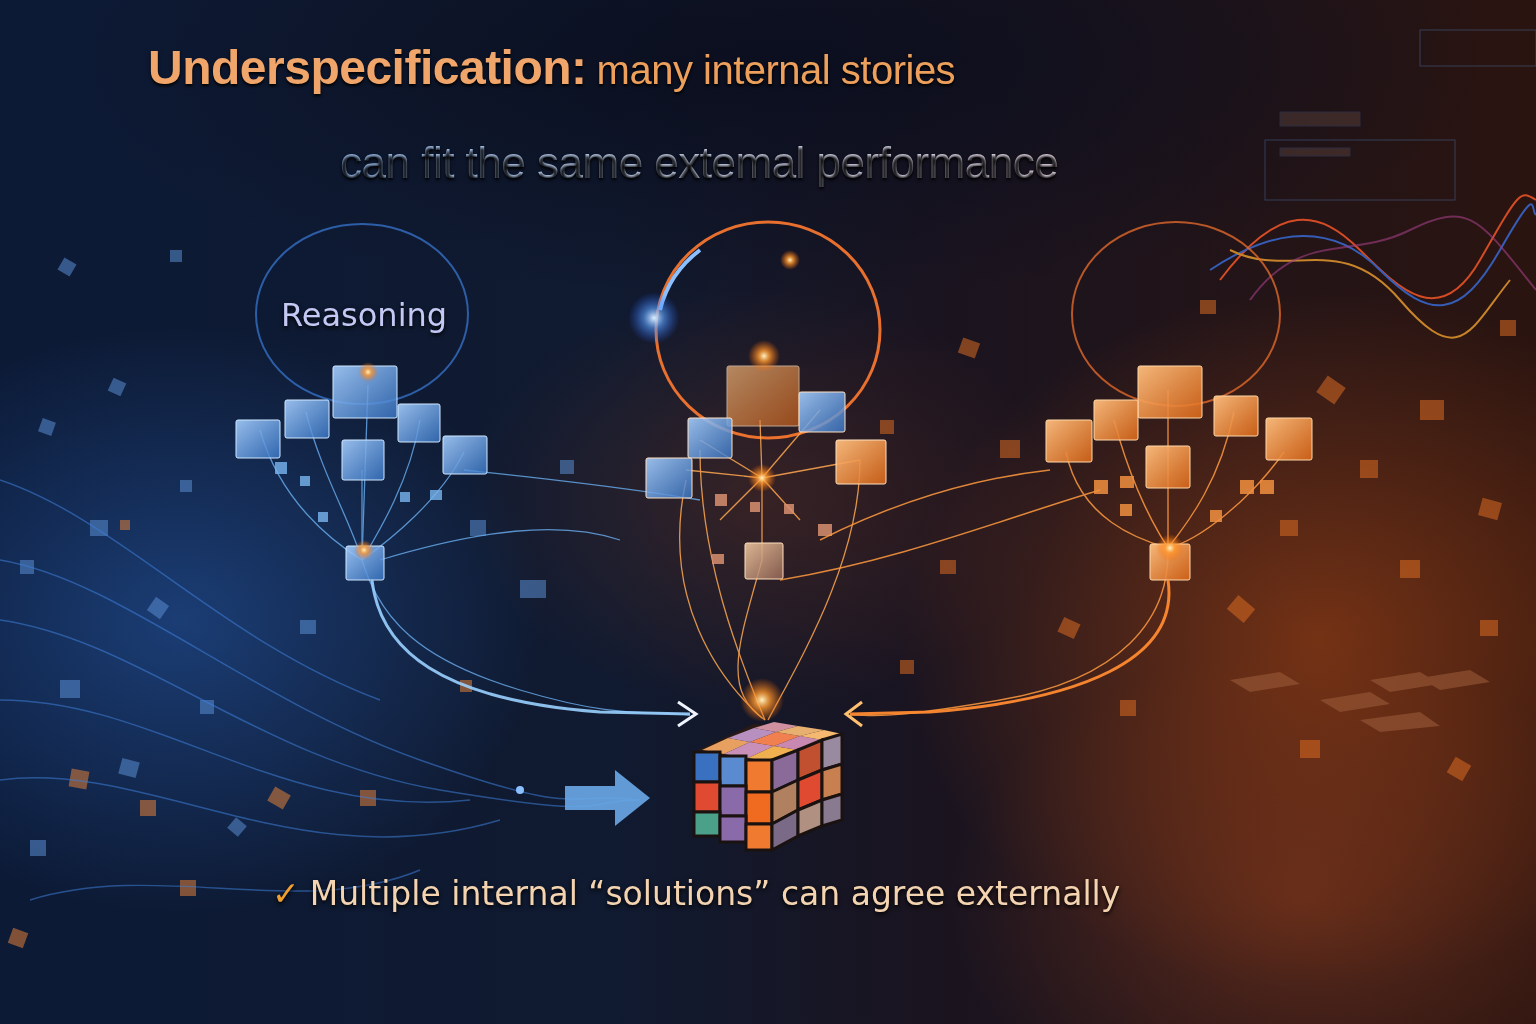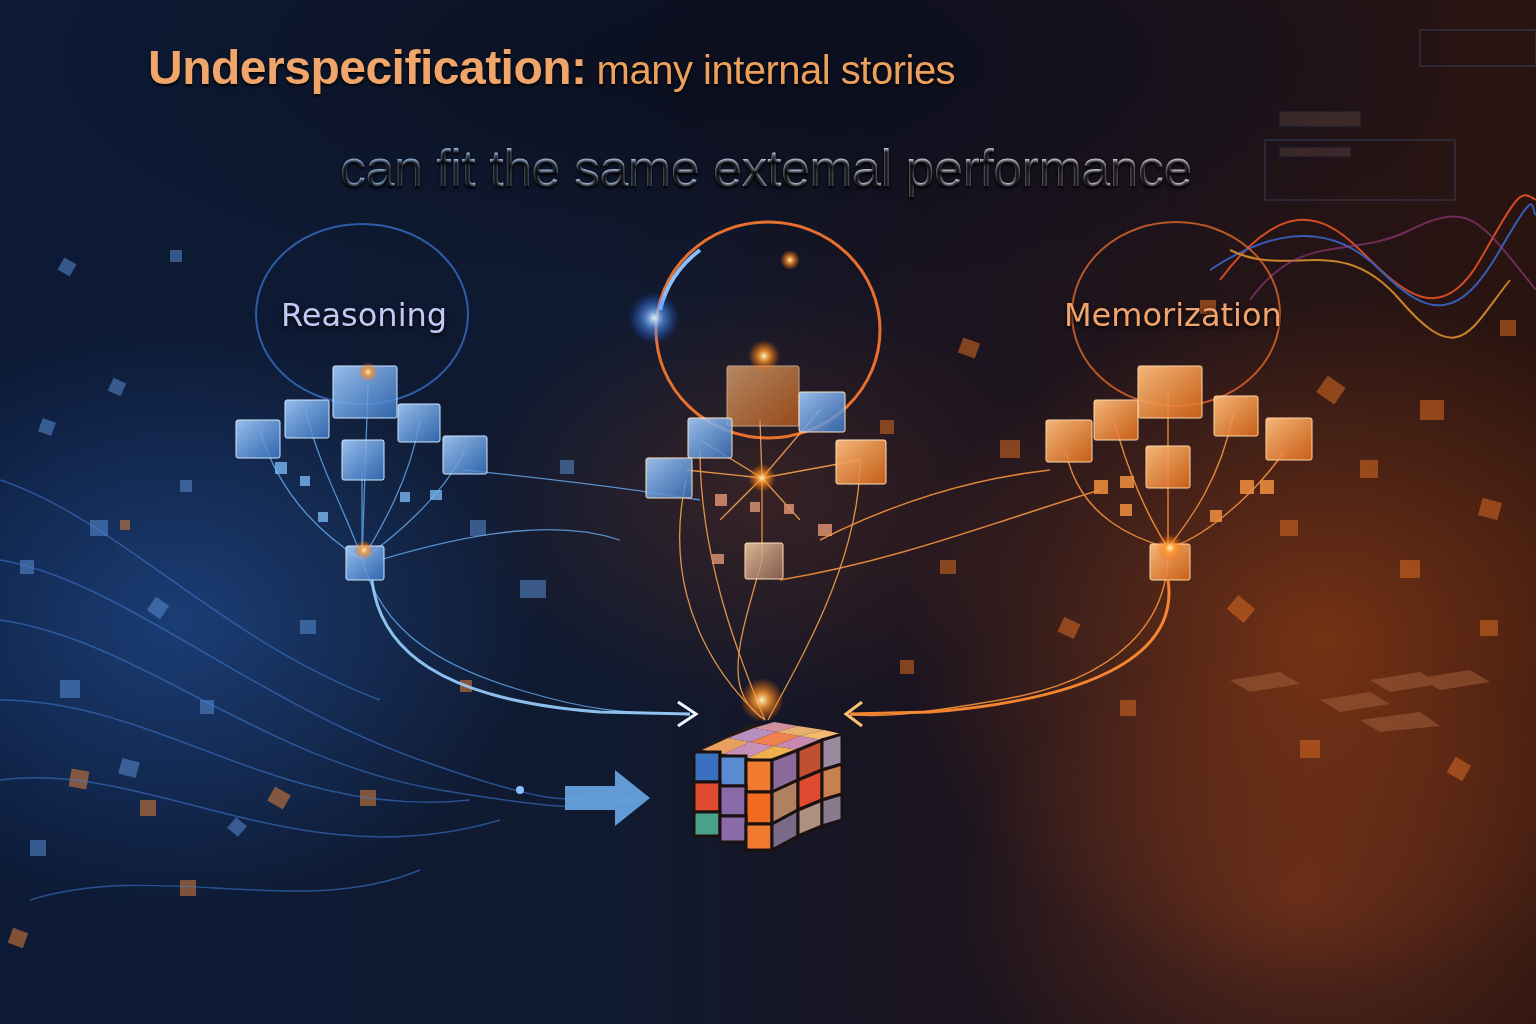--- a/index.html
+++ b/index.html
@@ -10,21 +10,21 @@
       radial-gradient(ellipse 600px 500px at 1320px 640px, rgba(170,70,20,0.6), transparent 70%),
       radial-gradient(ellipse 500px 360px at 1300px 900px, rgba(140,60,30,0.55), transparent 70%),
       radial-gradient(ellipse 420px 300px at 760px 500px, rgba(120,55,30,0.35), transparent 70%),
       radial-gradient(ellipse 900px 300px at 768px 60px, rgba(10,14,30,0.95), transparent 80%),
       linear-gradient(90deg,#0c1a36 0%,#101a30 40%,#1a1420 60%,#2a1410 100%);}
   .bg-svg{position:absolute;left:0;top:0;}
   .title-line1{position:absolute;left:148px;top:40px;white-space:nowrap;color:#f0a56a;
     font-family:"Liberation Sans",sans-serif;font-weight:bold;text-shadow:0 2px 3px #000;}
   .title-line1 .t-big{font-size:48px;letter-spacing:-0.5px;}
   .title-line1 .t-small{font-size:40px;font-weight:normal;color:#eda05c;margin-left:10px;letter-spacing:-0.5px;}
-  .title-line2{position:absolute;left:340px;top:138px;white-space:nowrap;font-size:52px;
+  .title-line2{position:absolute;left:340px;top:138px;white-space:nowrap;font-size:44px;
     font-family:"Liberation Sans",sans-serif;letter-spacing:-0.5px;text-shadow:0 2px 3px #000;
     background:linear-gradient(90deg,#9cc0f0 0%,#c8d4ec 45%,#e6d8e4 100%);-webkit-background-clip:text;background-clip:text;color:transparent;}
   .label{position:absolute;font-size:32px;text-shadow:0 2px 4px #000;white-space:nowrap;text-align:center;}
   .label-reasoning{left:281px;top:296px;color:#c3c8f4;}
   .label-memo{left:1064px;top:296px;color:#f2a46e;}
   .label-output{left:906px;top:778px;color:#f0a26a;font-size:34px;}
   .bullet{position:absolute;left:272px;font-size:33px;white-space:nowrap;text-shadow:0 2px 4px #000;}
   .bullet .check{color:#f0a030;margin-right:10px;font-weight:bold;}
   .bullet-1{top:874px;color:#f4d4b0;}
   .bullet-2{top:950px;color:#e8953e;}
@@ -296,15 +296,17 @@
       <polygon points="1360,720 1420,712 1440,726 1380,732"></polygon>
     </g>
   </svg>
 
   <div class="title-line1">
     <span class="t-big">Underspecification:</span><span class="t-small">many internal stories</span>
   </div>
   <div class="title-line2">can fit the same extemal performance</div>
 
   <div class="label label-reasoning">Reasoning</div>
-  <div class="label label-memo">Memorization</div>
-
+
+  <div class="bullet bullet-1">
+    <span class="check">✓</span><span>Multiple internal “solutions” can agree externally</span>
+  </div>
 </div>
 
 </body></html>

